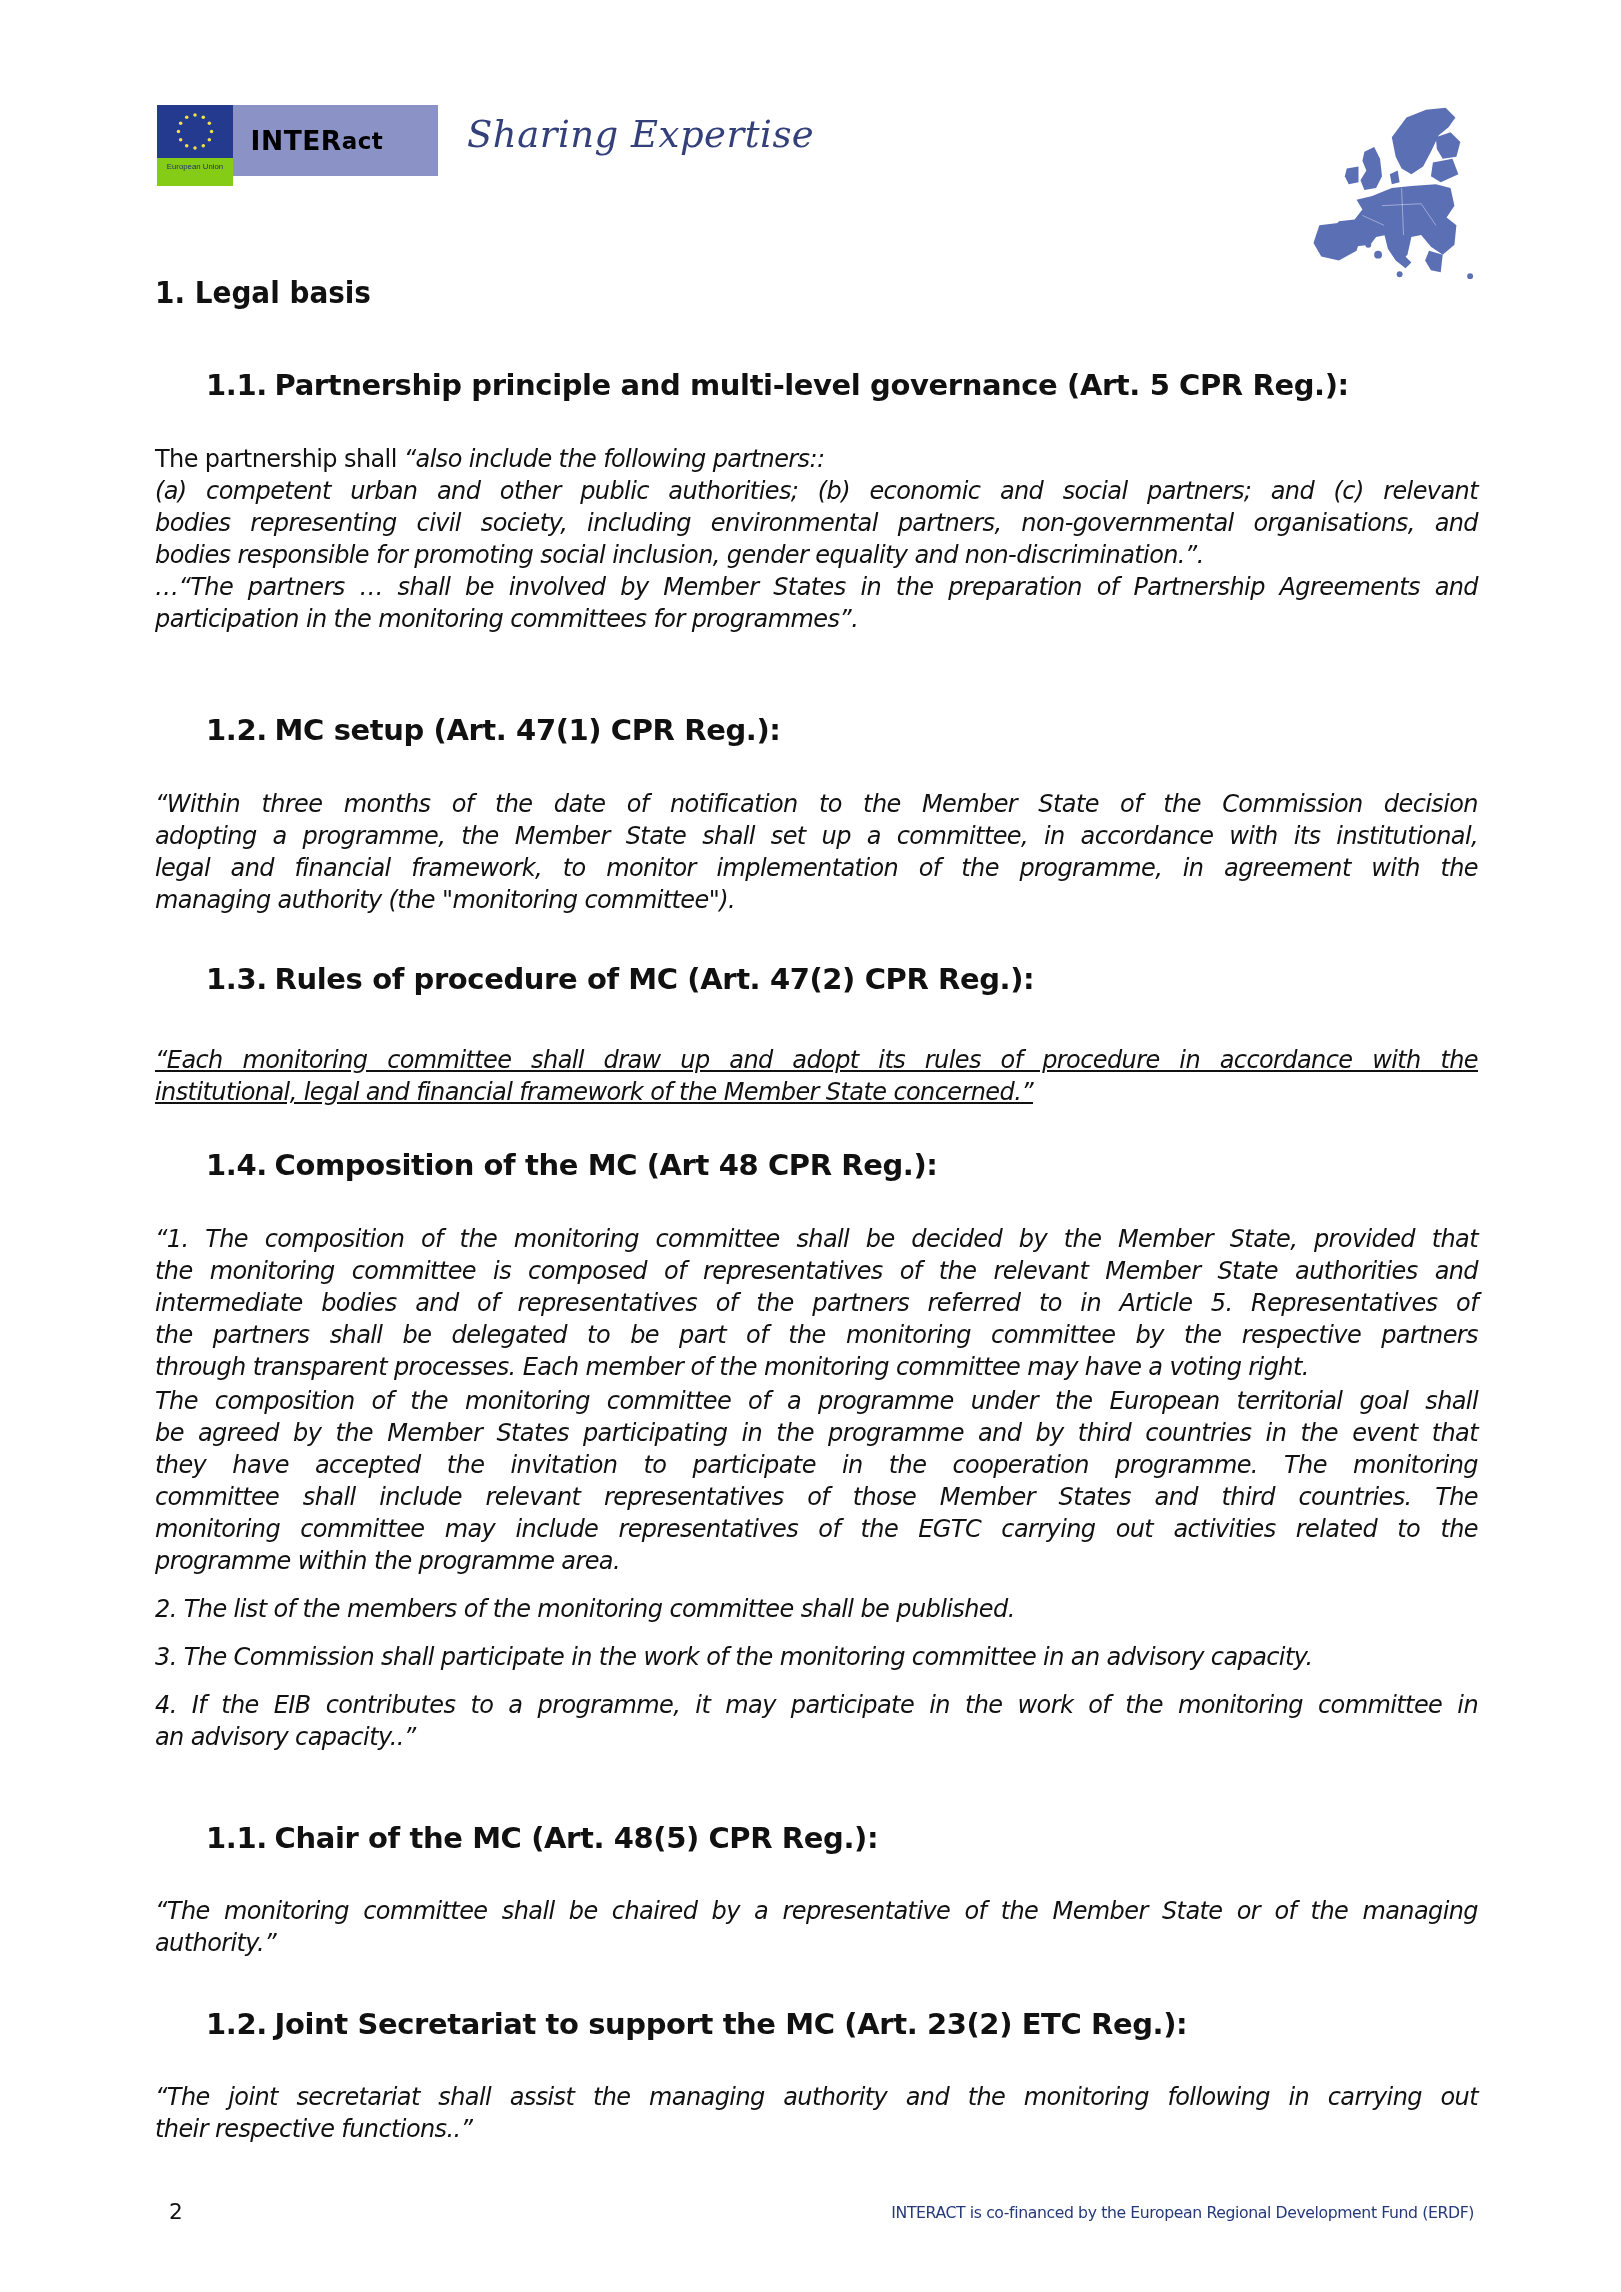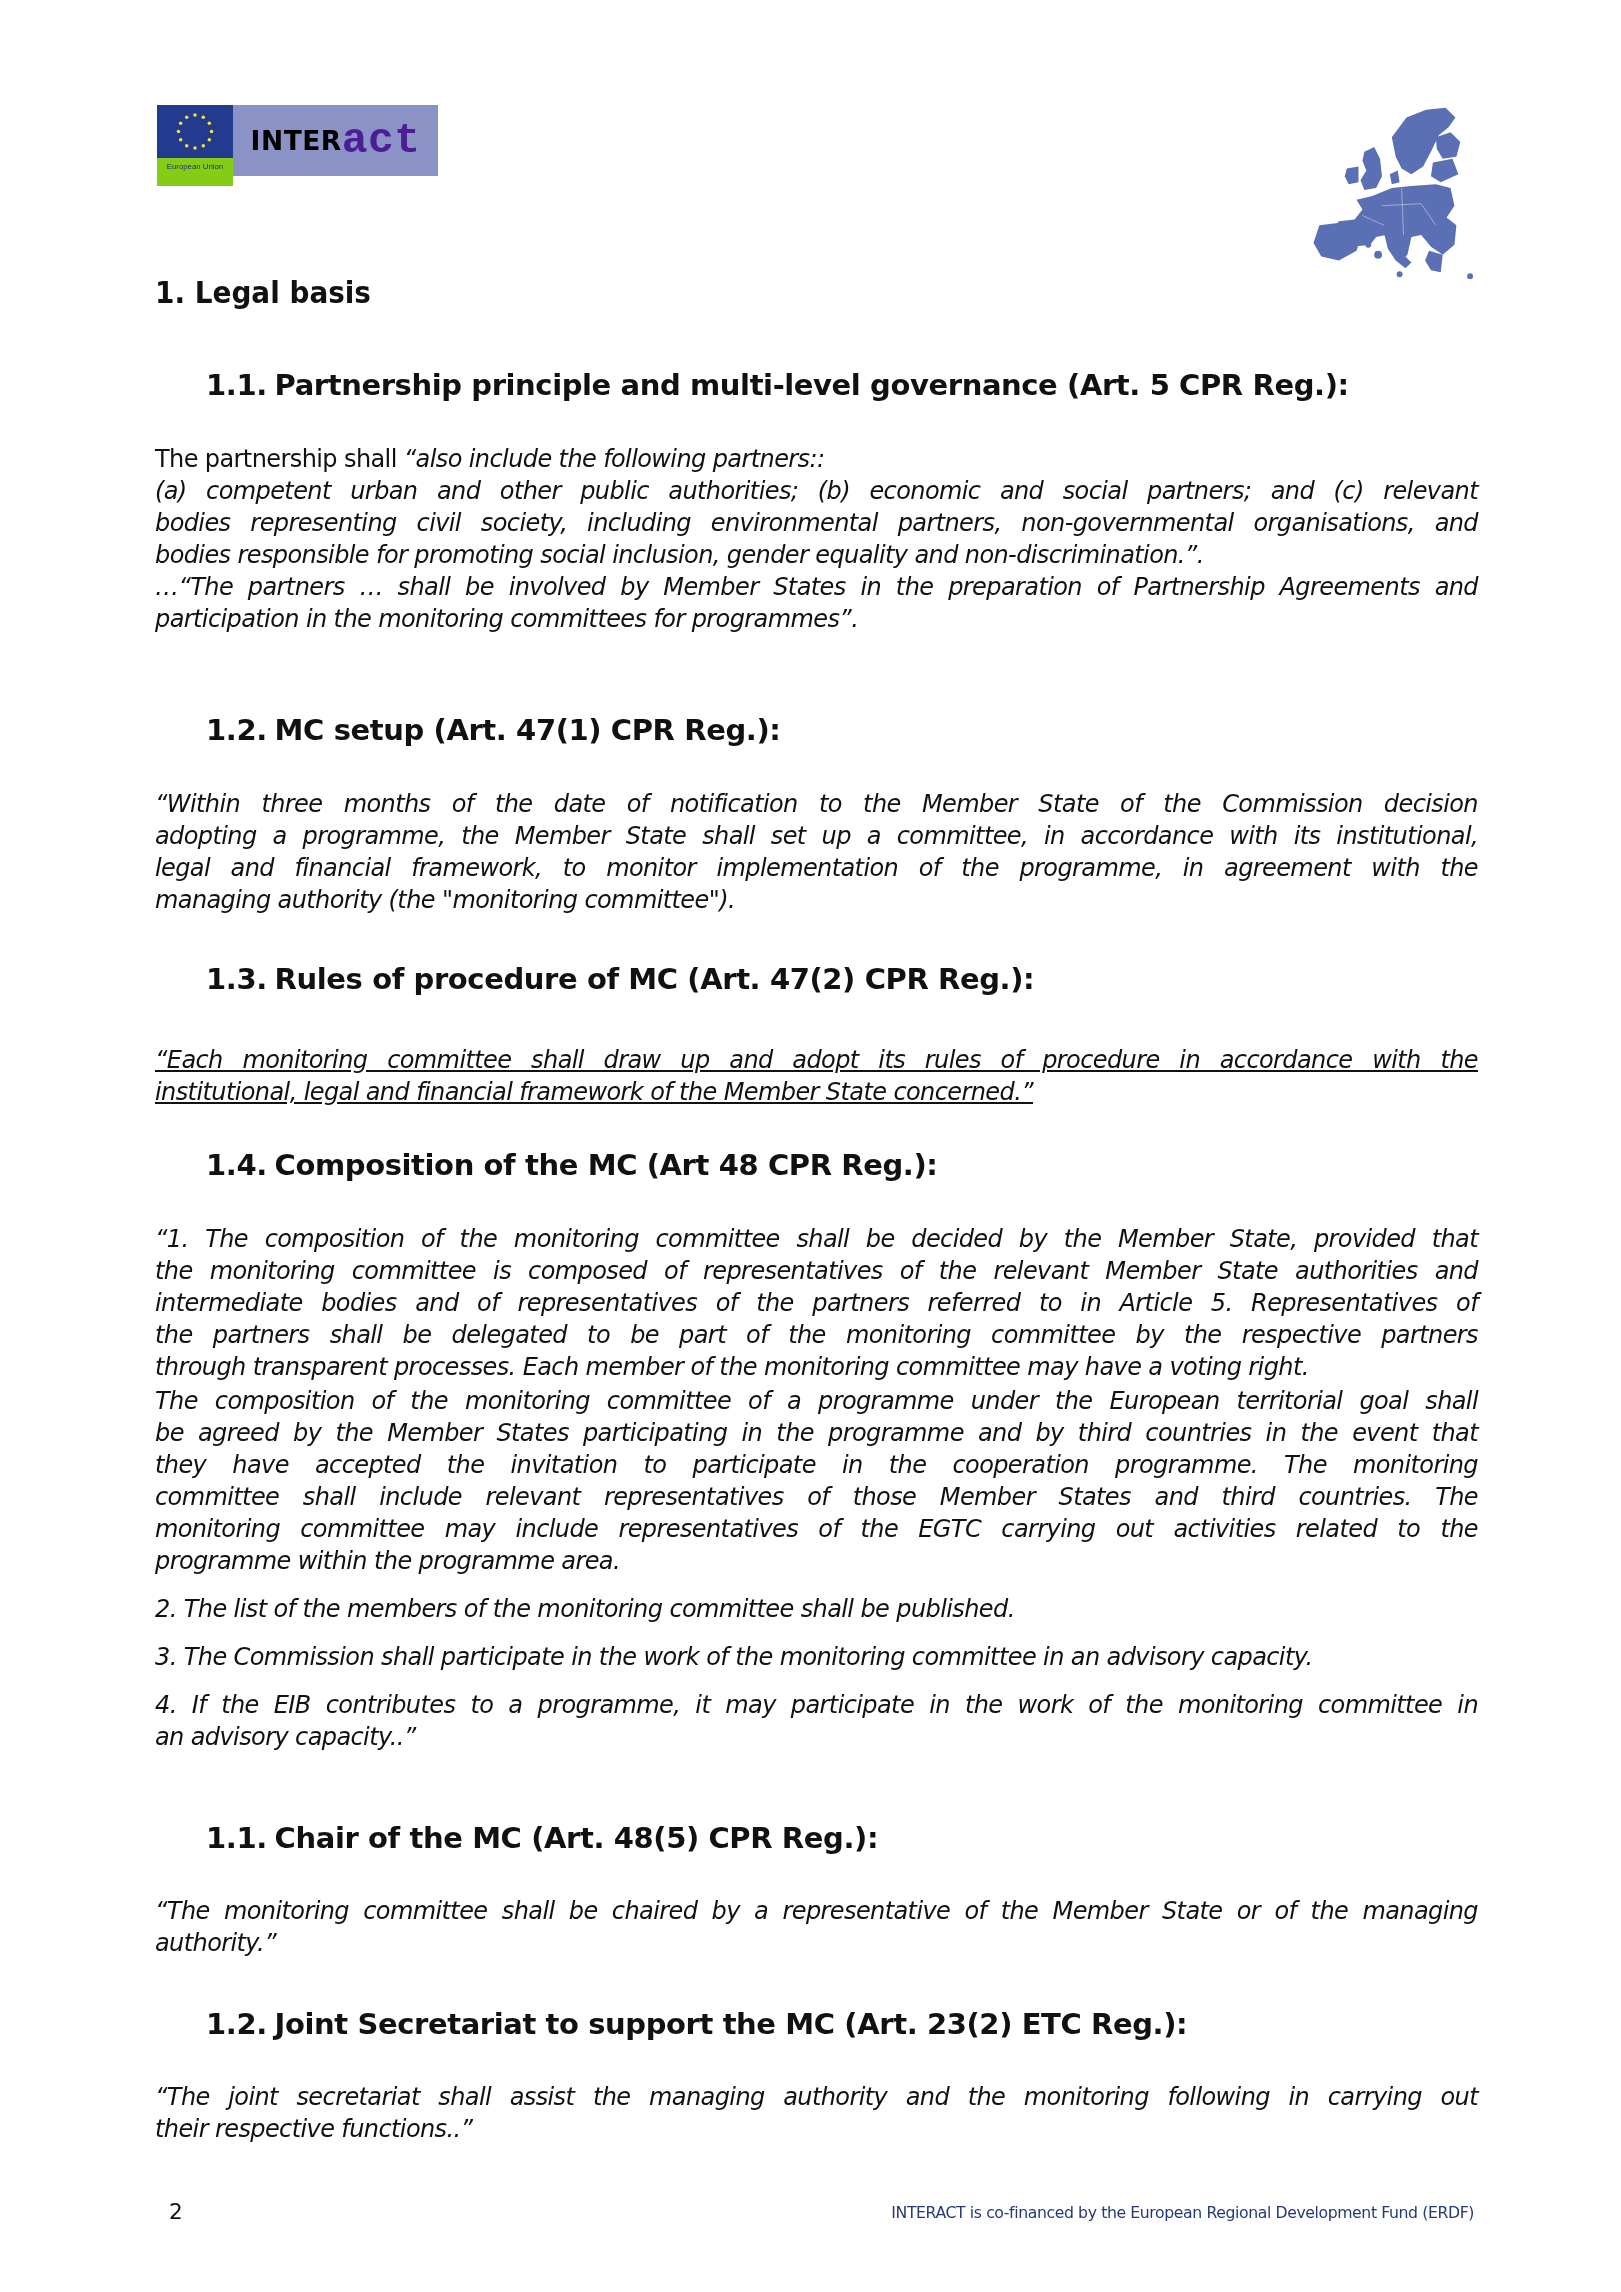--- a/index.html
+++ b/index.html
@@ -10,21 +10,21 @@
                 display: flex; }
     .eu-block { width: 76px; height: 71px; position: relative; background: #2b3a8c; }
     .eu-flag { position: absolute; left: 0; top: 0; width: 76px; height: 53px; background: #243a8f; }
     .eu-label { position: absolute; left: 0; top: 53px; width: 76px; height: 28px; background: #84cc16;
                 font-family: "Liberation Sans", sans-serif; font-size: 7.8px; color: #24306e;
                 line-height: 17.6px; text-align: center; white-space: nowrap; }
     .interact-block { width: 205px; height: 71px; background: #8a92c6; display: flex; align-items: center;
                       padding-left: 17.6px; box-sizing: border-box; font-family: "DejaVu Sans", sans-serif;
                       font-weight: bold; font-size: 29px; letter-spacing: 0.5px; }
     .inter-part { color: #000000; font-size: 26.5px; }
-    .act-part { color: #4c1d95; font-size: 43px; font-family: Liberation Mono, monospace; }
+    .act-part { color: #000000; font-size: 23px; }
     .tagline { position: absolute; left: 467px; top: 113px; font-family: "DejaVu Serif", serif;
                font-style: italic; font-size: 37px; color: #33407a; letter-spacing: 0.5px; }
     .map { position: absolute; left: 1274px; top: 98px; width: 216px; height: 186px; }
     .content { position: absolute; left: 155px; top: 274px; width: 1323px; }
     .h1 { font-family: "DejaVu Sans Condensed", "DejaVu Sans", sans-serif; font-weight: bold; font-size: 31px;
           margin: 0; position: absolute; left: 0; top: 0; white-space: nowrap; }
     .h2 { font-family: "DejaVu Sans", sans-serif; font-weight: bold; font-size: 29px; position: absolute;
           left: 51px; white-space: nowrap; letter-spacing: -0.4px; }
     .h2 .num { margin-right: 7.8px; }
     .para { position: absolute; left: 0; width: 1323px; font-family: "DejaVu Sans", sans-serif;
@@ -59,20 +59,21 @@
             <circle cx="30.50" cy="12.28" r="1.8"></circle>
           </g>
       </svg>
       <div class="eu-label">European Union</div>
     </div>
     <div class="interact-block">
       <span class="inter-part">INTER</span>
         <span class="act-part">act</span>
     </div>
   </div>
+  <div class="tagline">Sharing Expertise</div>
   <svg class="map" viewBox="0 0 220 190">
     <g fill="#5b6fb5">
 
       <path d="M120 40 L135 20 L155 12 L175 10 L185 20 L178 30 L168 38 L160 55 L152 70 L140 78 L130 72 L124 60 Z"></path>
       <path d="M165 40 L180 35 L190 45 L186 60 L172 62 L166 52 Z"></path>
 
       <path d="M162 66 L182 62 L188 78 L170 86 L160 80 Z"></path>
 
       <path d="M92 55 L102 50 L108 62 L110 80 L104 92 L92 94 L88 84 L94 74 L90 64 Z"></path>
       <path d="M74 72 L86 70 L86 86 L76 88 L72 80 Z"></path>

